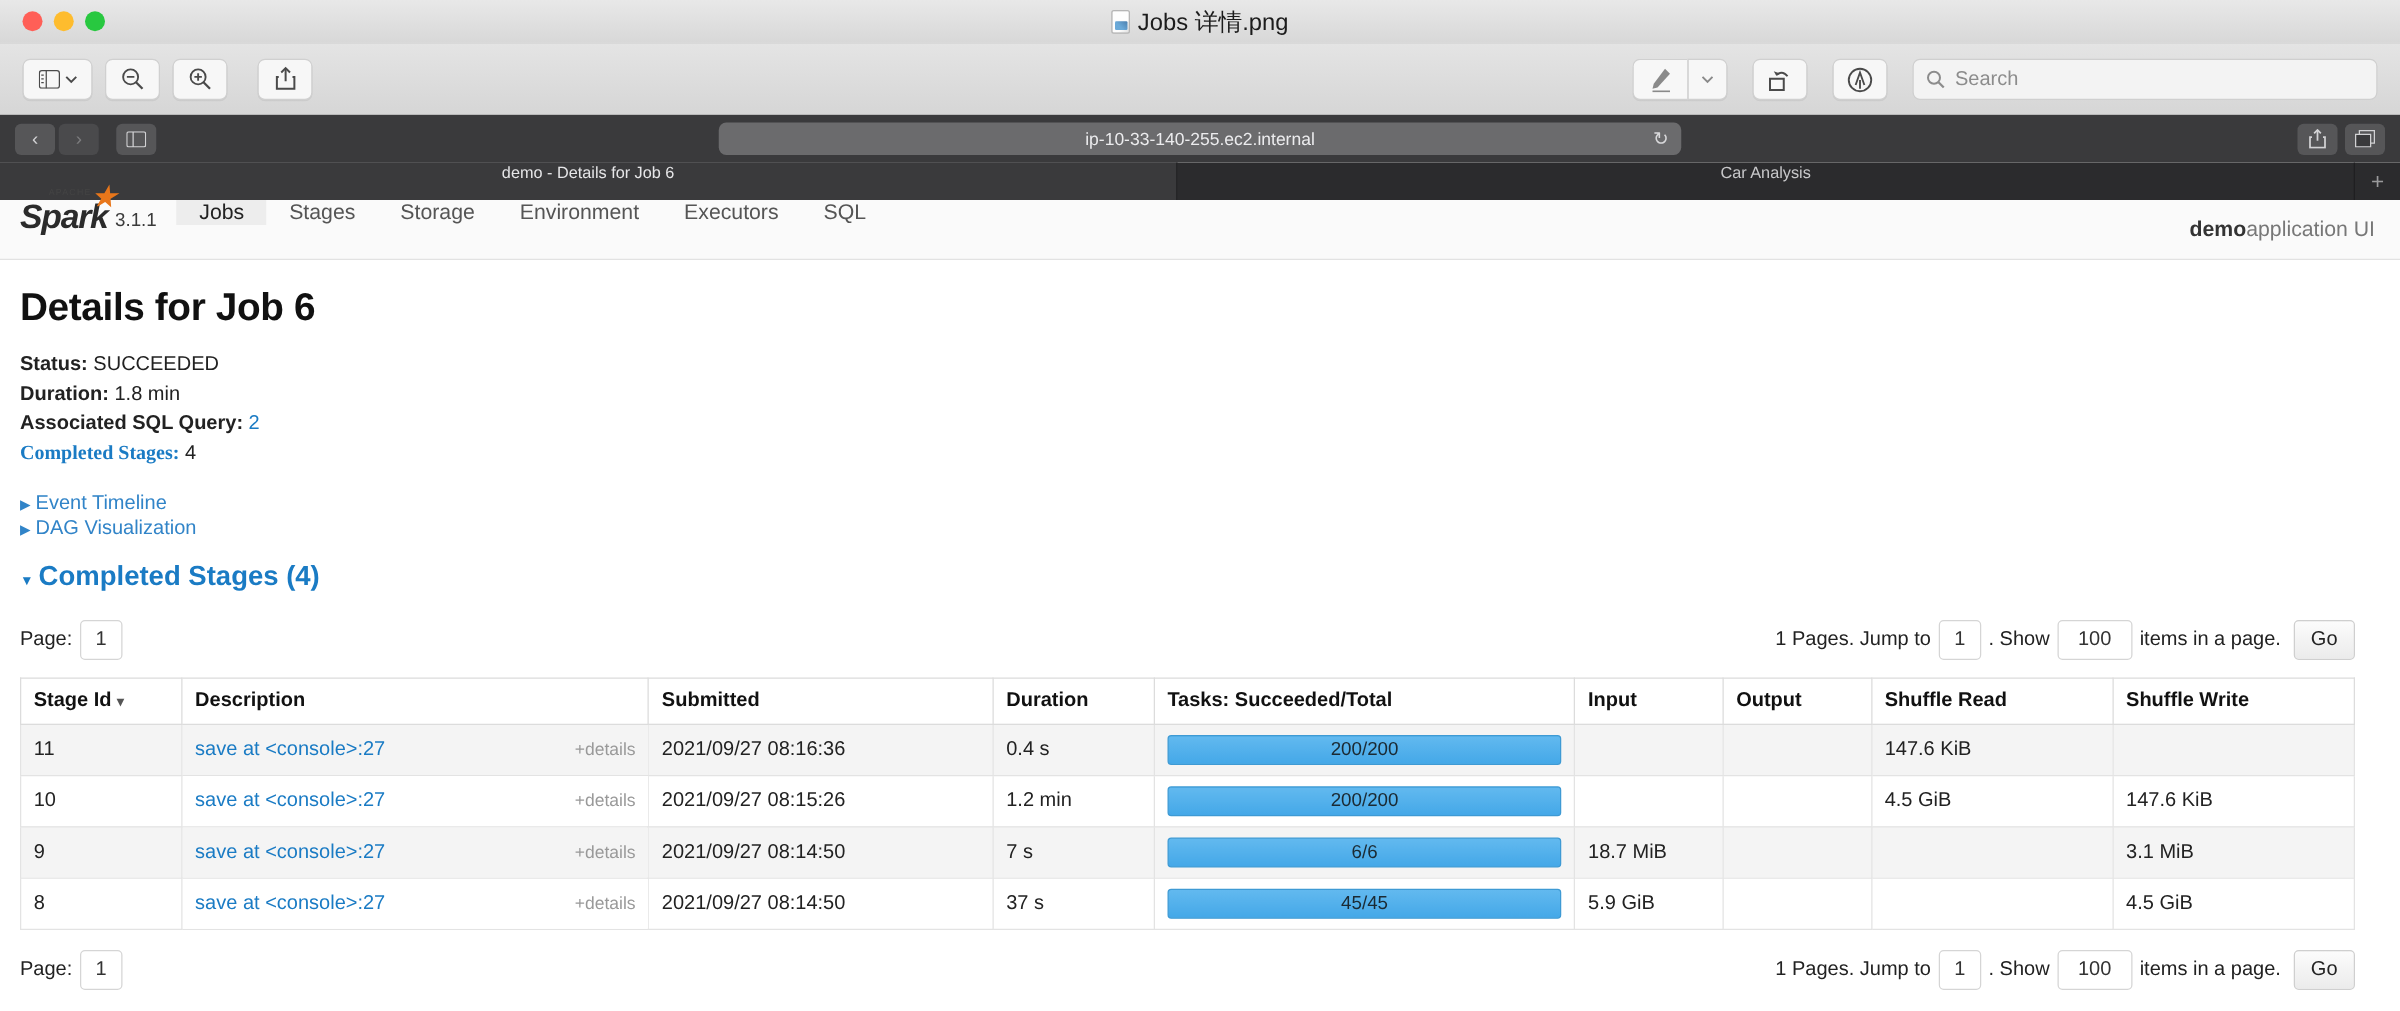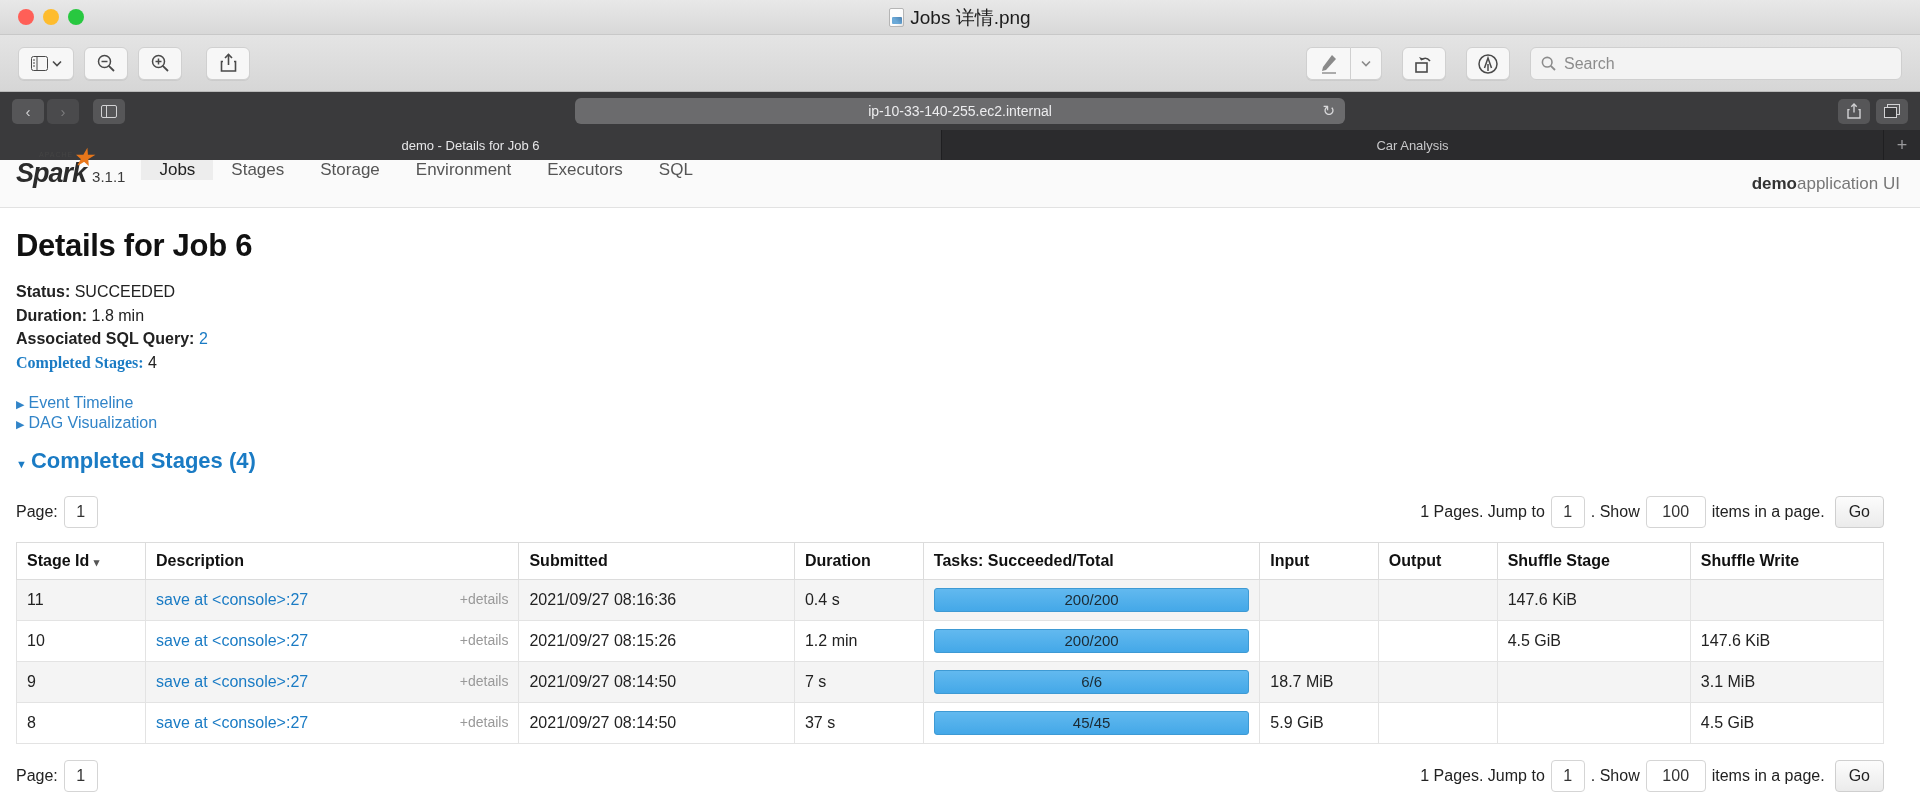--- a/index.html
+++ b/index.html
@@ -108,21 +108,21 @@
     position: absolute; right: 10px; top: 50%; transform: translateY(-50%);
     color: #d8d8da; font-size: 15px;
   }
   .sf-right {
     position: absolute; right: 12px; top: 0; height: 38px;
     display: flex; align-items: center; gap: 6px;
   }
 
   .safari-tabs { display: flex; height: 30px; background: #2b2b2d; }
   .sf-tab {
-    flex: 1; display: flex; align-items: center; justify-content: center;
+    flex: 1; display: flex; justify-content: center;
     color: #c8c8ca; font-size: 13px;
     border-right: 1px solid #1f1f21;
   }
   .sf-tab.active { background: #3a3a3c; color: #e6e6e8; }
   .sf-tab-plus {
     width: 36px; display: flex; align-items: center; justify-content: center;
     color: #9a9a9c; font-size: 18px;
   }
 
   
@@ -478,21 +478,21 @@
           <th class="col-stage">
             <span>Stage Id</span>
             <span style="font-size:11px;color:#555">▾</span>
           </th>
           <th class="col-desc">Description</th>
           <th class="col-sub">Submitted</th>
           <th class="col-dur">Duration</th>
           <th class="col-tasks">Tasks: Succeeded/Total</th>
           <th class="col-io">Input</th>
           <th class="col-io">Output</th>
-          <th class="col-sh">Shuffle Stage</th>
+          <th class="col-sh">Shuffle Read</th>
           <th class="col-sh">Shuffle Write</th>
         </tr>
       </thead>
       <tbody>
         <tr class="odd">
           <td>11</td>
           <td class="desc-cell">
             <span class="details">+details</span>
             <a class="link">save at &lt;console&gt;:27</a>
           </td>

